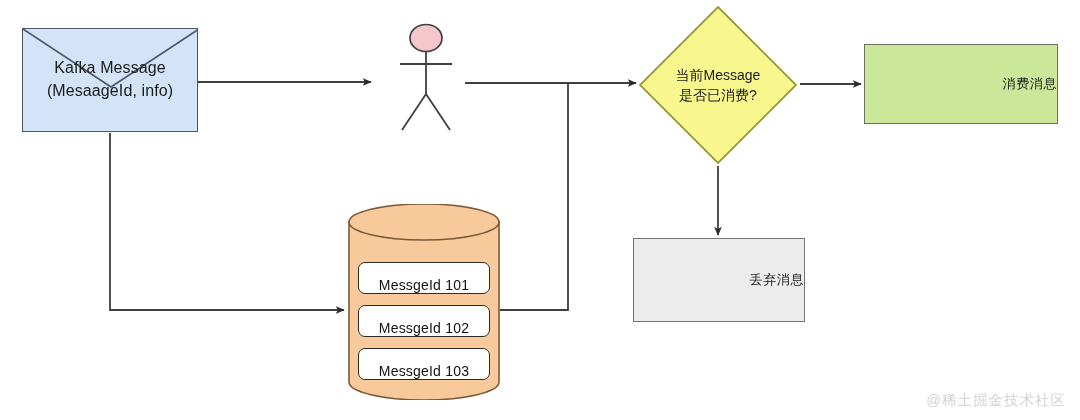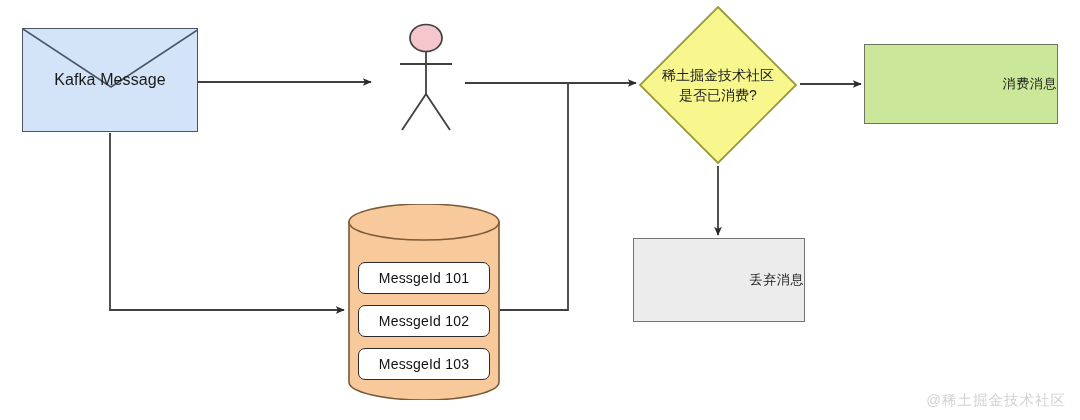--- a/index.html
+++ b/index.html
@@ -116,21 +116,21 @@
     width: 132px;
     z-index: 3;
   }
   .cyl-item {
     height: 30px;
     margin-bottom: 11px;
     background: #ffffff;
     border: 1.6px solid #2b2b2b;
     border-radius: 7px;
     display: flex;
-    align-items: center;
+    align-items: flex-end;
     justify-content: center;
     font-size: 14px;
     color: #111111;
     letter-spacing: .2px;
   }
 
   
   .watermark {
     position: absolute;
     right: 14px; bottom: 10px;
@@ -166,39 +166,40 @@
   </svg>
 
   <div class="node envelope">
     <div class="flap">
       <svg width="176" height="104" viewBox="0 0 176 104">
         <path d="M0,0 L88,58 L176,0" fill="none" stroke="#4a5566" stroke-width="1.6"></path>
       </svg>
     </div>
     <div class="label">
       <span>Kafka Message</span>
+      <span>(MesaageId, info)</span>
     </div>
   </div>
 
   <div class="node actor">
     <svg width="76" height="110" viewBox="0 0 76 110">
       <ellipse cx="38" cy="16" rx="16" ry="13.5" fill="#f5c6cb" stroke="#404040" stroke-width="1.7"></ellipse>
       <line x1="38" y1="30" x2="38" y2="72" stroke="#404040" stroke-width="1.8"></line>
       <line x1="12" y1="42" x2="64" y2="42" stroke="#404040" stroke-width="1.8"></line>
       <line x1="38" y1="72" x2="14" y2="108" stroke="#404040" stroke-width="1.8"></line>
       <line x1="38" y1="72" x2="62" y2="108" stroke="#404040" stroke-width="1.8"></line>
     </svg>
   </div>
 
   <div class="node diamond">
     <svg width="160" height="160" viewBox="0 0 160 160" style="position:absolute;left:0;top:0;">
       <polygon points="80,2 158,80 80,158 2,80" fill="#f7f78e" stroke="#9a9a3a" stroke-width="1.8"></polygon>
     </svg>
     <div class="dtext">
-      <span>稀土掘金技术社区</span>
+      <span>当前Message</span>
       <span>是否已消费?</span>
     </div>
   </div>
 
   <div class="node boxnode box-green">
     <span>消费消息</span>
   </div>
 
   <div class="node boxnode box-gray">
     <span>丢弃消息</span>

